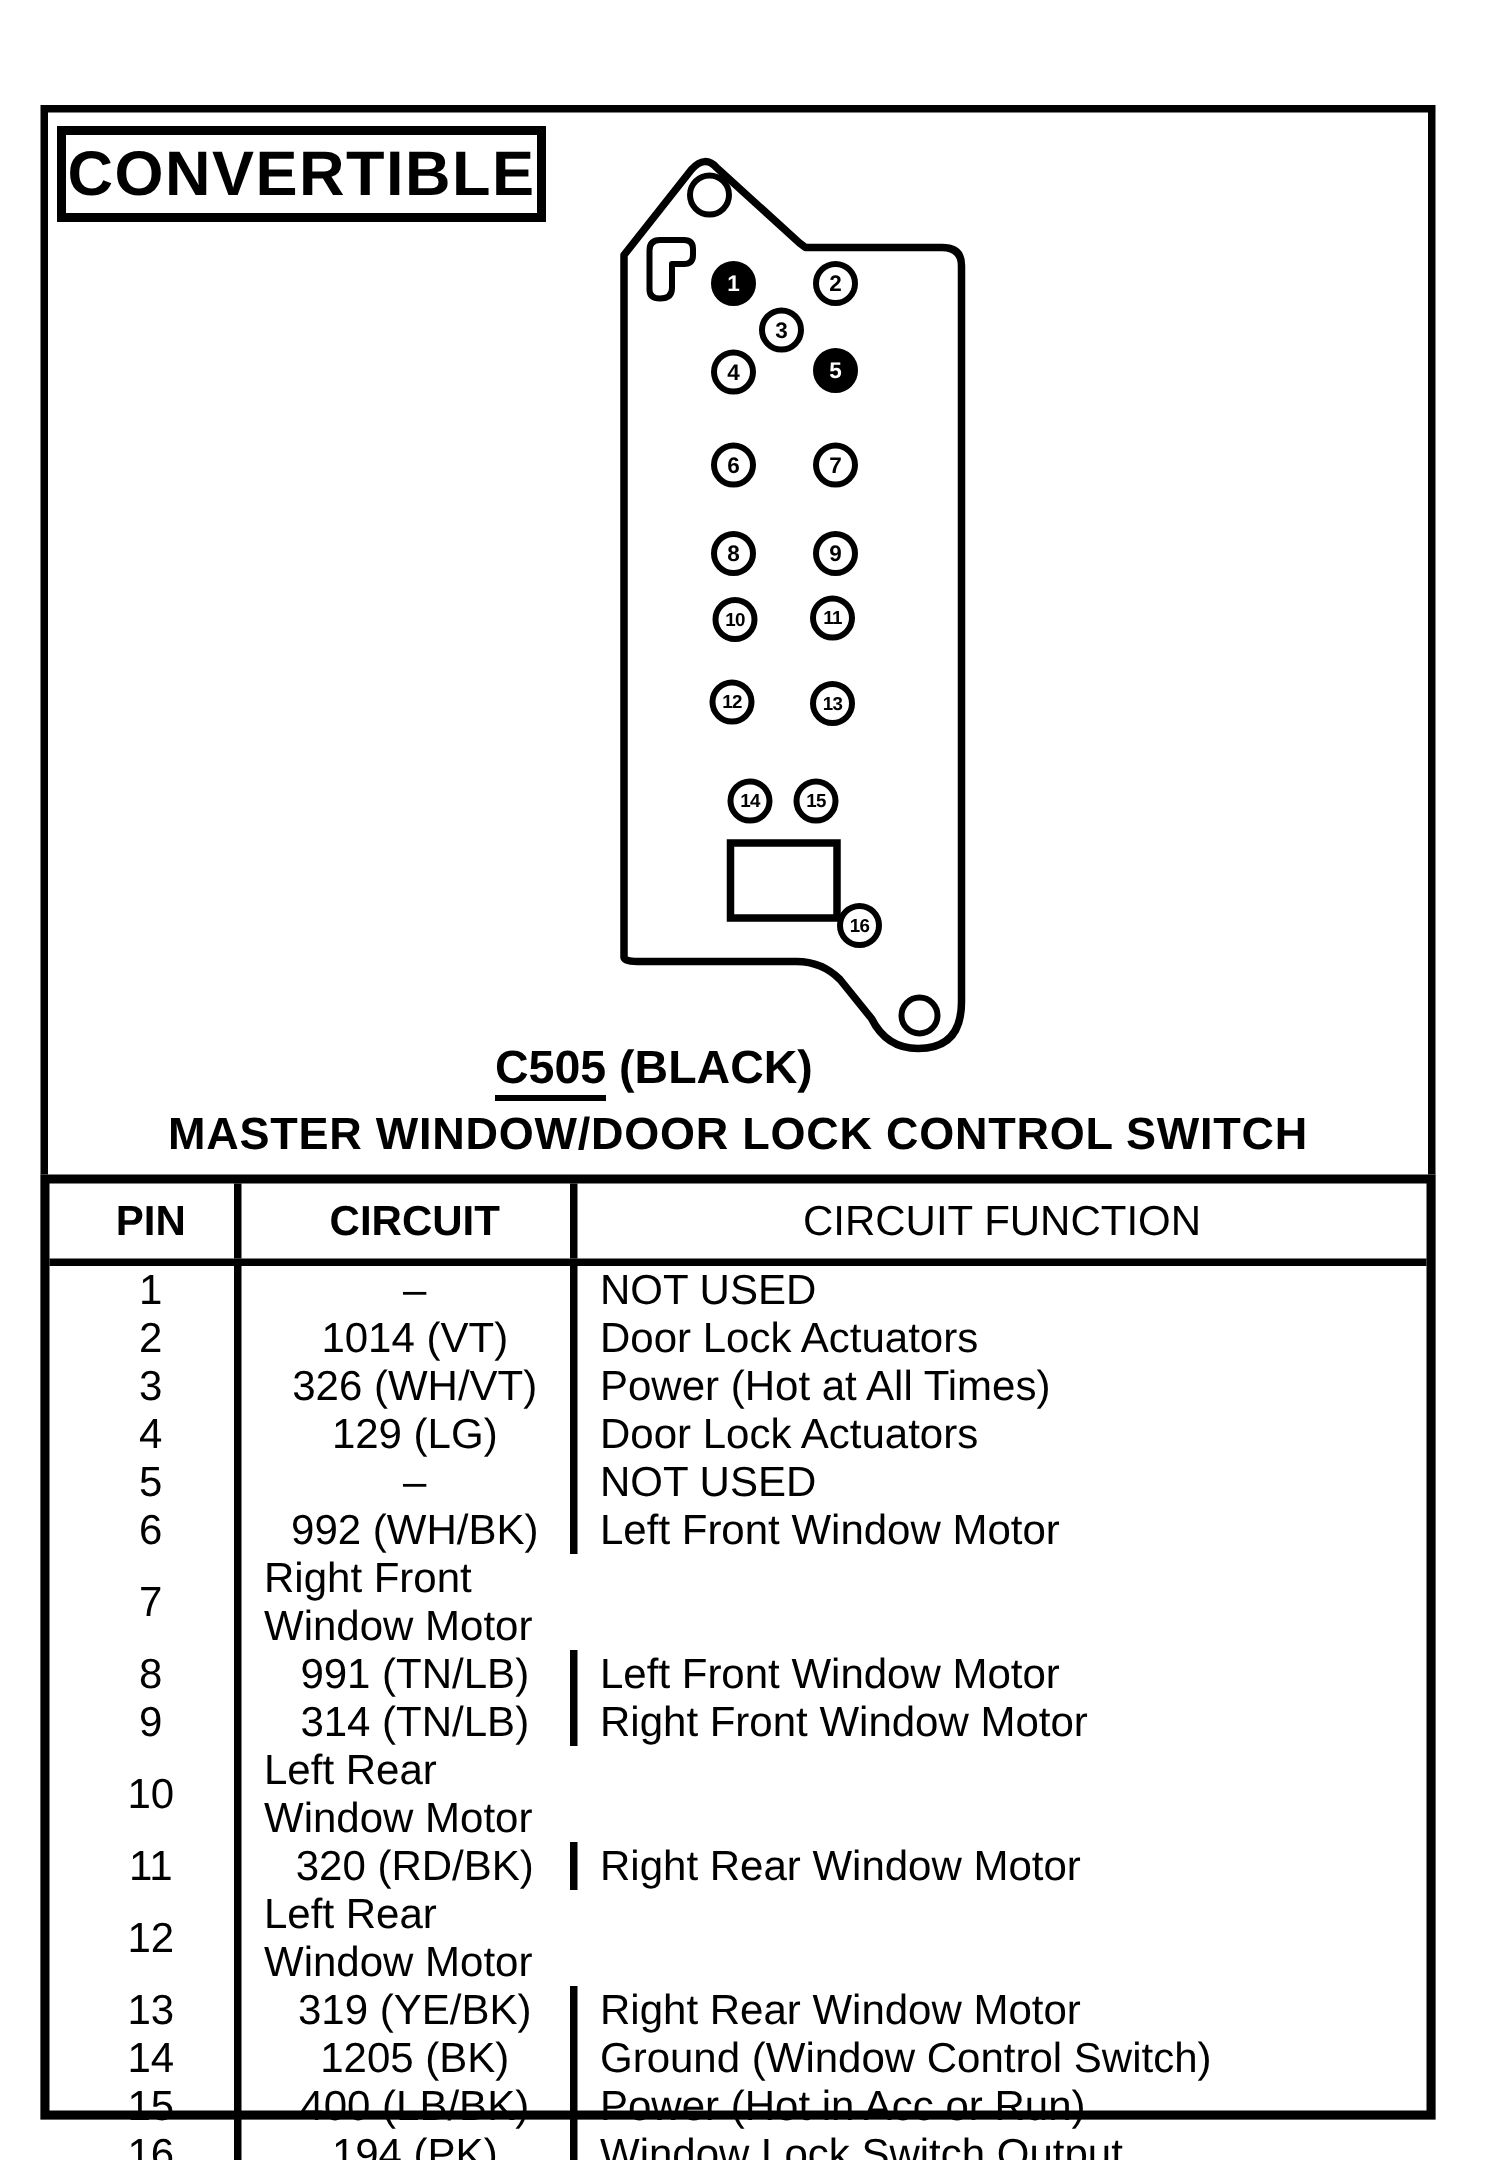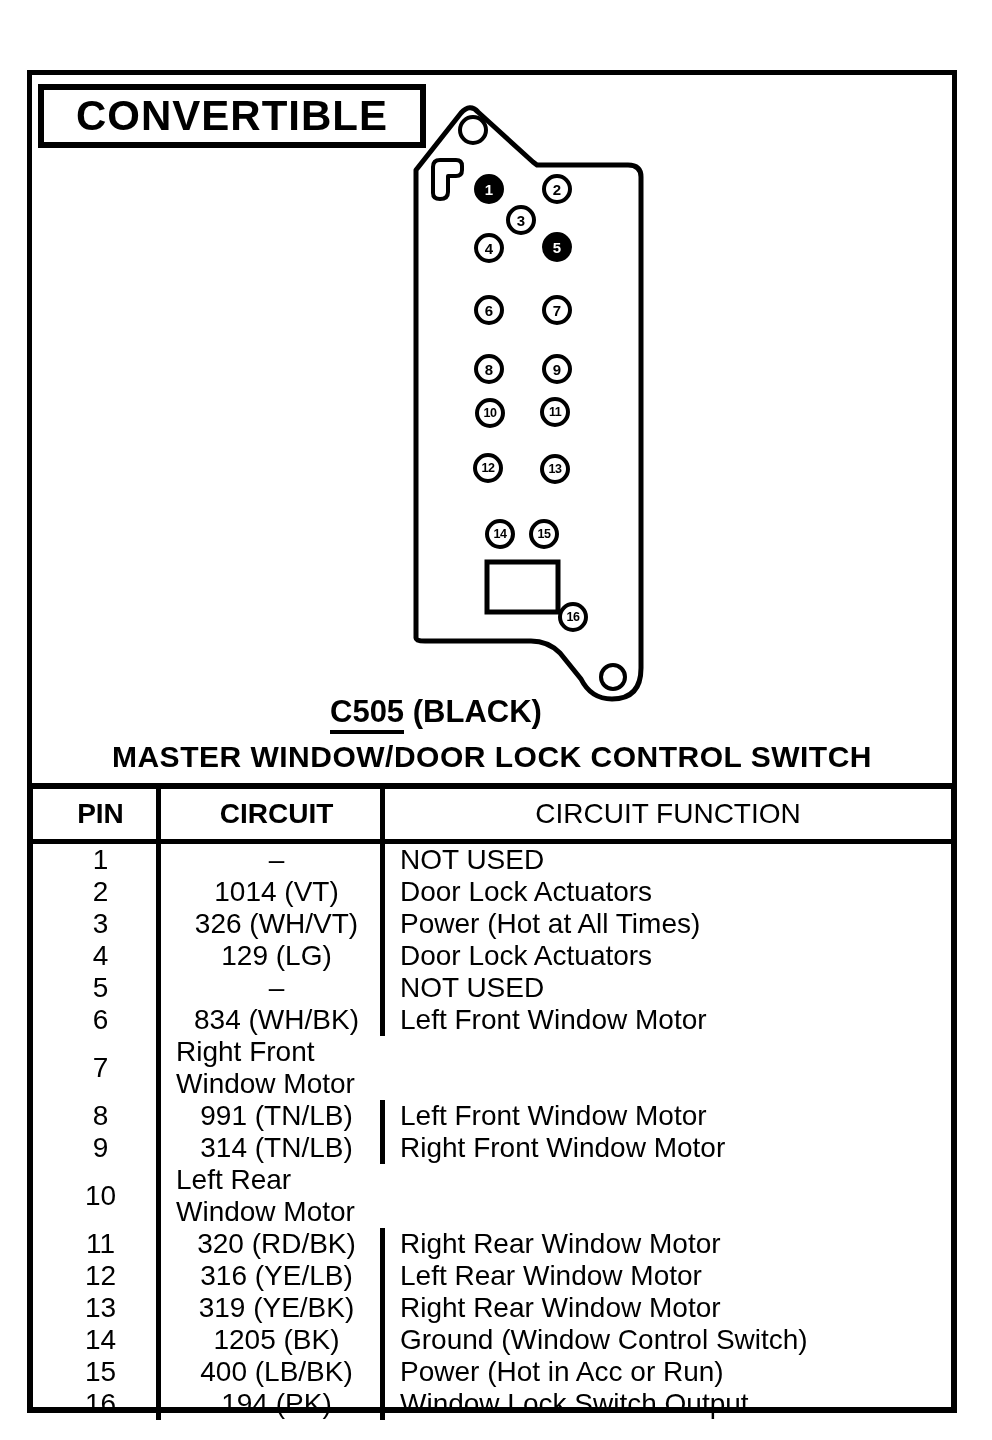--- a/index.html
+++ b/index.html
@@ -1,20 +1,20 @@
 <!DOCTYPE html>
 <html><head>
 <meta charset="utf-8">
 <style>
   html,body{margin:0;padding:0;background:#fff;}
   .page{position:relative;width:992px;height:1440px;background:#fff;overflow:hidden;
         font-family:"Liberation Sans", sans-serif;color:#000;}
   .figure-frame{position:absolute;left:27px;top:70px;width:930px;height:1343px;
         border:5px solid #000;box-sizing:border-box;background:#fff;}
-  .variant-badge{position:absolute;left:38px;top:84px;width:388px;height:64px;
+  .variant-badge{position:absolute;left:38px;top:84px;width:326px;height:64px;
         border:6px solid #000;box-sizing:border-box;display:flex;align-items:center;justify-content:center;}
   .variant-badge span{font-size:42px;font-weight:bold;letter-spacing:1px;}
   .connector-svg{position:absolute;left:380px;top:95px;}
   .pin{position:absolute;width:30px;height:30px;border:4px solid #000;border-radius:50%;
         box-sizing:border-box;background:#fff;display:flex;align-items:center;justify-content:center;}
   .pin span{font-size:15px;font-weight:bold;line-height:1;}
   .pin.w2 span{font-size:12.5px;letter-spacing:-0.5px;}
   .pin.filled{background:#000;}
   .pin.filled span{color:#fff;}
   .caption{position:absolute;left:330px;top:694px;width:330px;
@@ -138,21 +138,21 @@
           <div class="cell c2">129 (LG)</div>
           <div class="cell c3">Door Lock Actuators</div>
         </div>
       <div class="t-row">
           <div class="cell c1">5</div>
           <div class="cell c2">–</div>
           <div class="cell c3">NOT USED</div>
         </div>
       <div class="t-row">
           <div class="cell c1">6</div>
-          <div class="cell c2">834 (WH/BK)</div>
+          <div class="cell c2">992 (WH/BK)</div>
           <div class="cell c3">Left Front Window Motor</div>
         </div>
       <div class="t-row">
           <div class="cell c1">7</div>
           <div class="cell c3">Right Front Window Motor</div>
         </div>
       <div class="t-row">
           <div class="cell c1">8</div>
           <div class="cell c2">991 (TN/LB)</div>
           <div class="cell c3">Left Front Window Motor</div>
@@ -166,21 +166,20 @@
           <div class="cell c1">10</div>
           <div class="cell c3">Left Rear Window Motor</div>
         </div>
       <div class="t-row">
           <div class="cell c1">11</div>
           <div class="cell c2">320 (RD/BK)</div>
           <div class="cell c3">Right Rear Window Motor</div>
         </div>
       <div class="t-row">
           <div class="cell c1">12</div>
-          <div class="cell c2">316 (YE/LB)</div>
           <div class="cell c3">Left Rear Window Motor</div>
         </div>
       <div class="t-row">
           <div class="cell c1">13</div>
           <div class="cell c2">319 (YE/BK)</div>
           <div class="cell c3">Right Rear Window Motor</div>
         </div>
       <div class="t-row">
           <div class="cell c1">14</div>
           <div class="cell c2">1205 (BK)</div>

